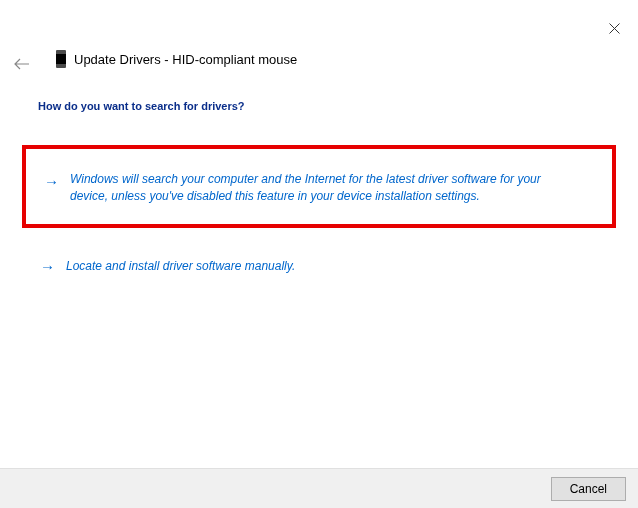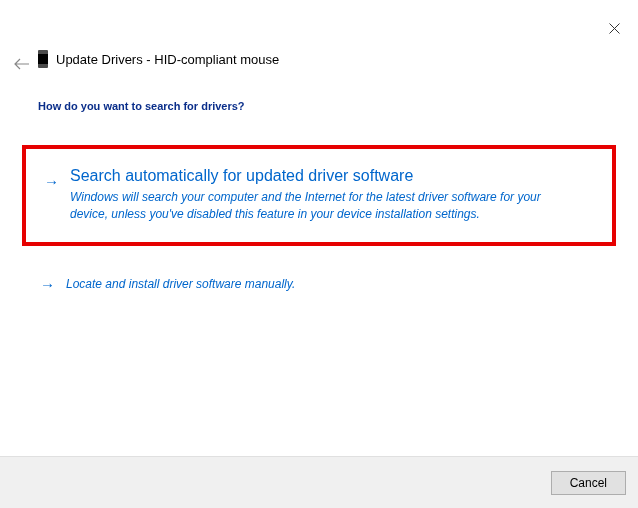--- a/index.html
+++ b/index.html
@@ -36,21 +36,21 @@
       height: 20px;
       cursor: pointer;
       color: #666;
       display: flex;
       align-items: center;
       justify-content: center;
     }
     .header {
       position: absolute;
       top: 50px;
-      left: 38px;
+      left: 56px;
       display: flex;
       align-items: center;
       gap: 8px;
     }
     .device-icon {
       width: 10px;
       height: 18px;
       background: linear-gradient(to bottom, #4a4a4a 0%, #4a4a4a 20%, #000 20%, #000 80%, #4a4a4a 80%);
       border-radius: 1px;
     }
@@ -104,21 +104,21 @@
       margin-top: 4px;
       line-height: 1.45;
       max-width: 500px;
       font-style: italic;
     }
     .footer {
       position: absolute;
       bottom: 0;
       left: 0;
       right: 0;
-      height: 52px;
+      height: 40px;
       background: #f0f0f0;
       border-top: 1px solid #e0e0e0;
       display: flex;
       align-items: center;
       justify-content: flex-end;
       padding-right: 12px;
     }
     .cancel-btn {
       background: #e1e1e1;
       border: 1px solid #adadad;
@@ -148,21 +148,20 @@
 <div class="header">
   <div class="device-icon"></div>
   <div class="header-title">Update Drivers - HID-compliant mouse</div>
 </div>
 
 <h1 class="main-heading">How do you want to search for drivers?</h1>
 
 <div class="options-area">
   <div class="option option-1">
     <span class="option-arrow">→</span>
-    <div class="option-title">Search automatically for updated driver software</div>
     <div class="option-desc">Windows will search your computer and the Internet for the latest driver software for your device, unless you've disabled this feature in your device installation settings.</div>
   </div>
   <div class="option option-2">
     <span class="option-arrow">→</span>
     <div class="option-desc">Locate and install driver software manually.</div>
   </div>
 </div>
 
 <div class="footer">
   <button class="cancel-btn">Cancel</button>

